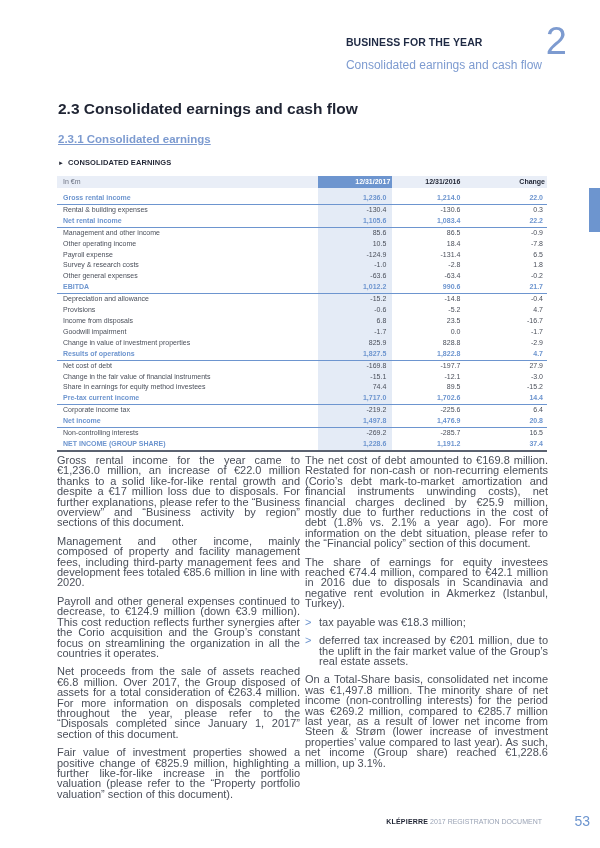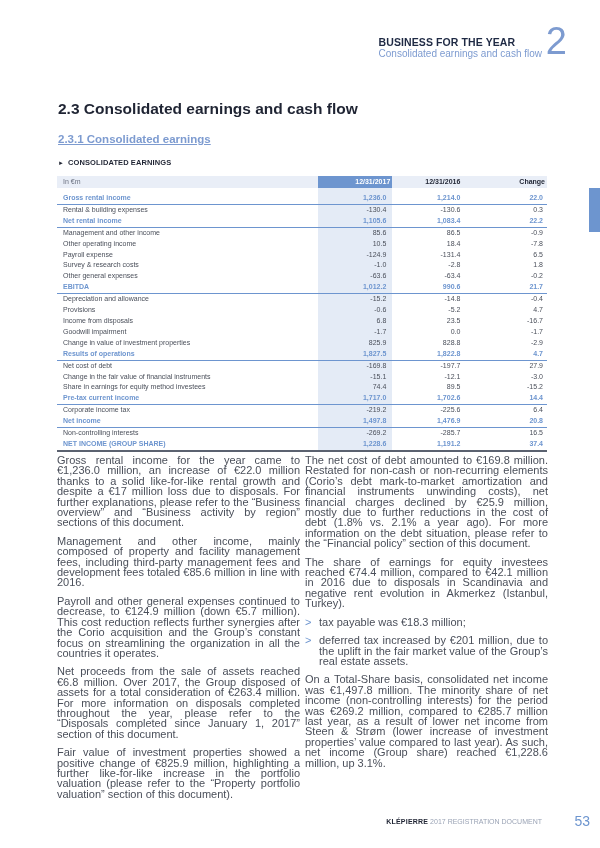--- a/index.html
+++ b/index.html
@@ -1,19 +1,19 @@
 <!DOCTYPE html>
 <html><head>
 <meta charset="utf-8">
 <style>
   html, body { margin: 0; padding: 0; }
   body { width: 600px; height: 848px; background: #ffffff; position: relative; overflow: hidden; font-family: "Liberation Sans", sans-serif; color: #3a3f4a; }
   .hdr { position: absolute; right: 58px; top: 36px; }
   .hdr-title { font-size: 10.5px; font-weight: bold; color: #1f2a44; letter-spacing: 0.1px; }
-  .hdr-sub { font-size: 10px; color: #7d9bd0; margin-top: 0; }
+  .hdr-sub { font-size: 12px; color: #7d9bd0; margin-top: 10px; }
   .hdr-num { position: absolute; right: 33px; top: 22px; font-size: 38px; color: #7d9bd0; font-weight: normal; line-height: 1; }
   .side-tab { position: absolute; right: 0; top: 188px; width: 11px; height: 44px; background: #6d95cf; }
   .h1 { position: absolute; left: 58px; top: 100px; font-size: 15.5px; font-weight: bold; color: #1f2433; }
   .h2 { position: absolute; left: 58px; top: 133px; font-size: 11.5px; font-weight: bold; color: #7d9bd0; text-decoration: underline; }
   .h3 { position: absolute; left: 58px; top: 158px; font-size: 7.5px; font-weight: bold; color: #1f2433; letter-spacing: 0.1px; }
   .h3 .tri { font-size: 6px; margin-right: 4px; }
   table.fin { position: absolute; left: 57px; top: 176px; width: 490px; border-collapse: collapse; font-size: 7px; }
   table.fin td, table.fin th { padding: 0 2px; height: 10.9px; line-height: 10.9px; white-space: nowrap; }
   table.fin th { background: #e9eef7; font-weight: bold; color: #1f2433; text-align: right; height: 12px; line-height: 12px; }
   table.fin th.lbl { text-align: left; font-weight: normal; color: #6b7180; padding-left: 6px; }
@@ -208,22 +208,22 @@
         <td class="lbl">NET INCOME (GROUP SHARE)</td>
         <td class="num c1">1,228.6</td>
         <td class="num c2">1,191.2</td>
         <td class="num c3">37.4</td>
       </tr>
     </tbody>
 </table>
 
 <div class="col col-left">
   <p>Gross rental income for the year came to €1,236.0 million, an increase of €22.0 million thanks to a solid like-for-like rental growth and despite a €17 million loss due to disposals. For further explanations, please refer to the “Business overview” and “Business activity by region” sections of this document.</p>
-  <p>Management and other income, mainly composed of property and facility management fees, including third-party management fees and development fees totaled €85.6 million in line with 2016.</p>
-  <p>Payroll and other general expenses continued to decrease, to €124.9 million (down €5.7 million). This cost reduction reflects further synergies after the Corio acquisition and the Group’s constant focus on streamlining the organization in all the countries it operates.</p>
+  <p>Management and other income, mainly composed of property and facility management fees, including third-party management fees and development fees totaled €85.6 million in line with 2020.</p>
+  <p>Payroll and other general expenses continued to decrease, to €124.9 million (down €3.9 million). This cost reduction reflects further synergies after the Corio acquisition and the Group’s constant focus on streamlining the organization in all the countries it operates.</p>
   <p>Net proceeds from the sale of assets reached €6.8 million. Over 2017, the Group disposed of assets for a total consideration of €263.4 million. For more information on disposals completed throughout the year, please refer to the “Disposals completed since January 1, 2017” section of this document.</p>
   <p>Fair value of investment properties showed a positive change of €825.9 million, highlighting a further like-for-like increase in the portfolio valuation (please refer to the “Property portfolio valuation” section of this document).</p>
 </div>
 
 <div class="col col-right">
   <p>The net cost of debt amounted to €169.8 million. Restated for non-cash or non-recurring elements (Corio’s debt mark-to-market amortization and financial instruments unwinding costs), net financial charges declined by €25.9 million, mostly due to further reductions in the cost of debt (1.8% vs. 2.1% a year ago). For more information on the debt situation, please refer to the “Financial policy” section of this document.</p>
   <p>The share of earnings for equity investees reached €74.4 million, compared to €42.1 million in 2016 due to disposals in Scandinavia and negative rent evolution in Akmerkez (Istanbul, Turkey).</p>
   <div class="bul">
     <span class="mark">&gt;</span>
     <span>tax payable was €18.3 million;</span>

